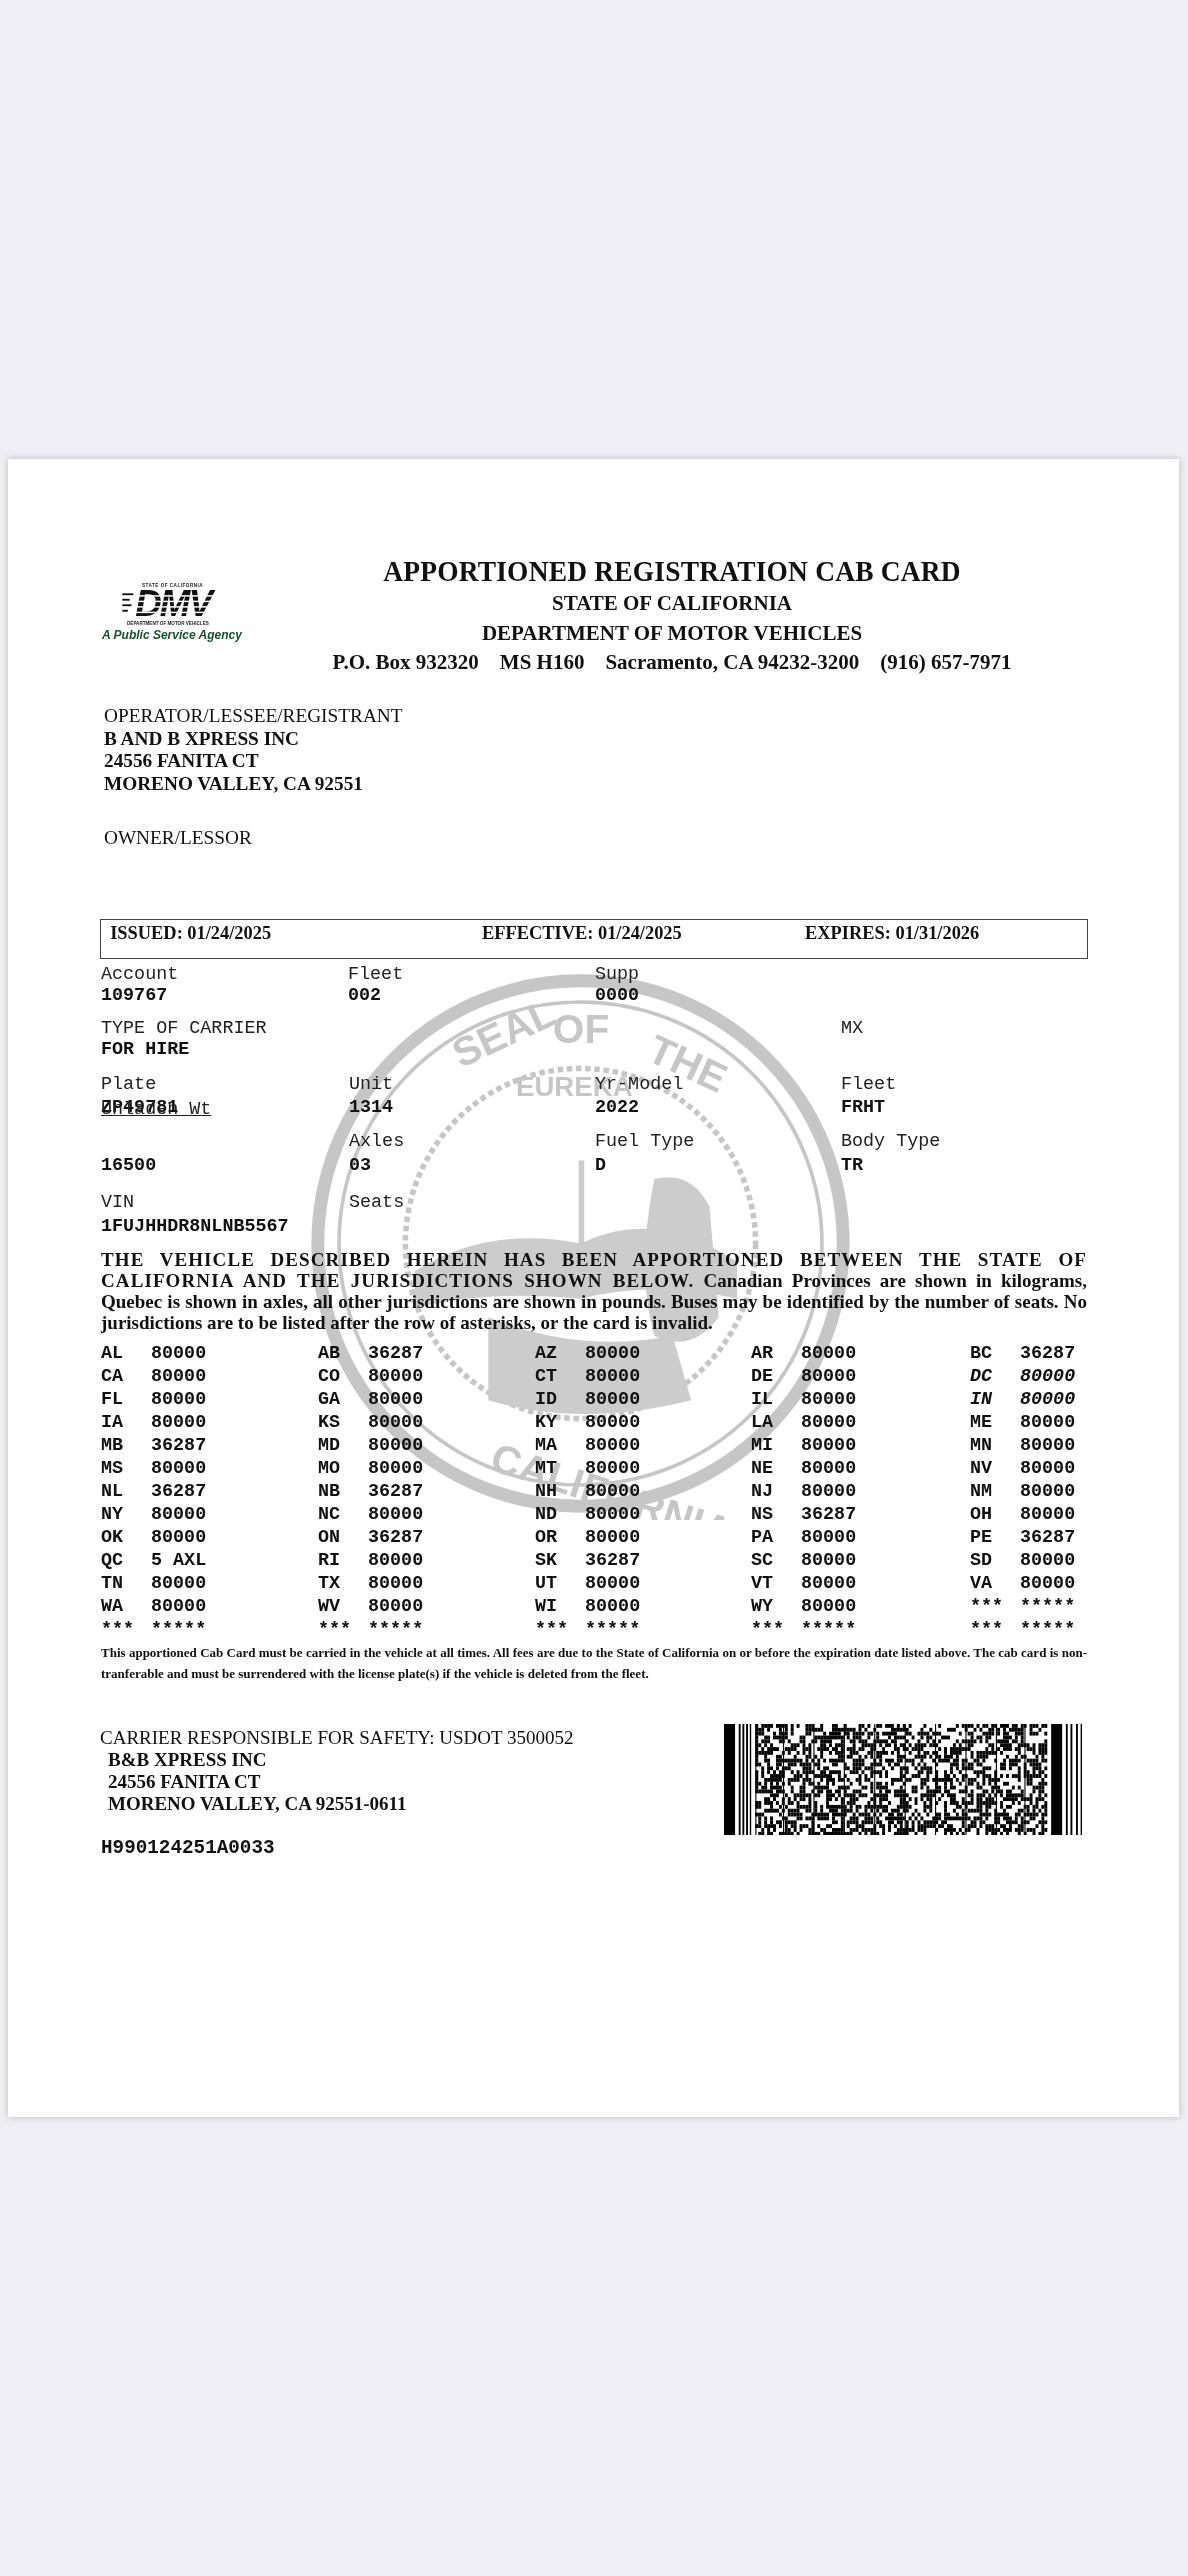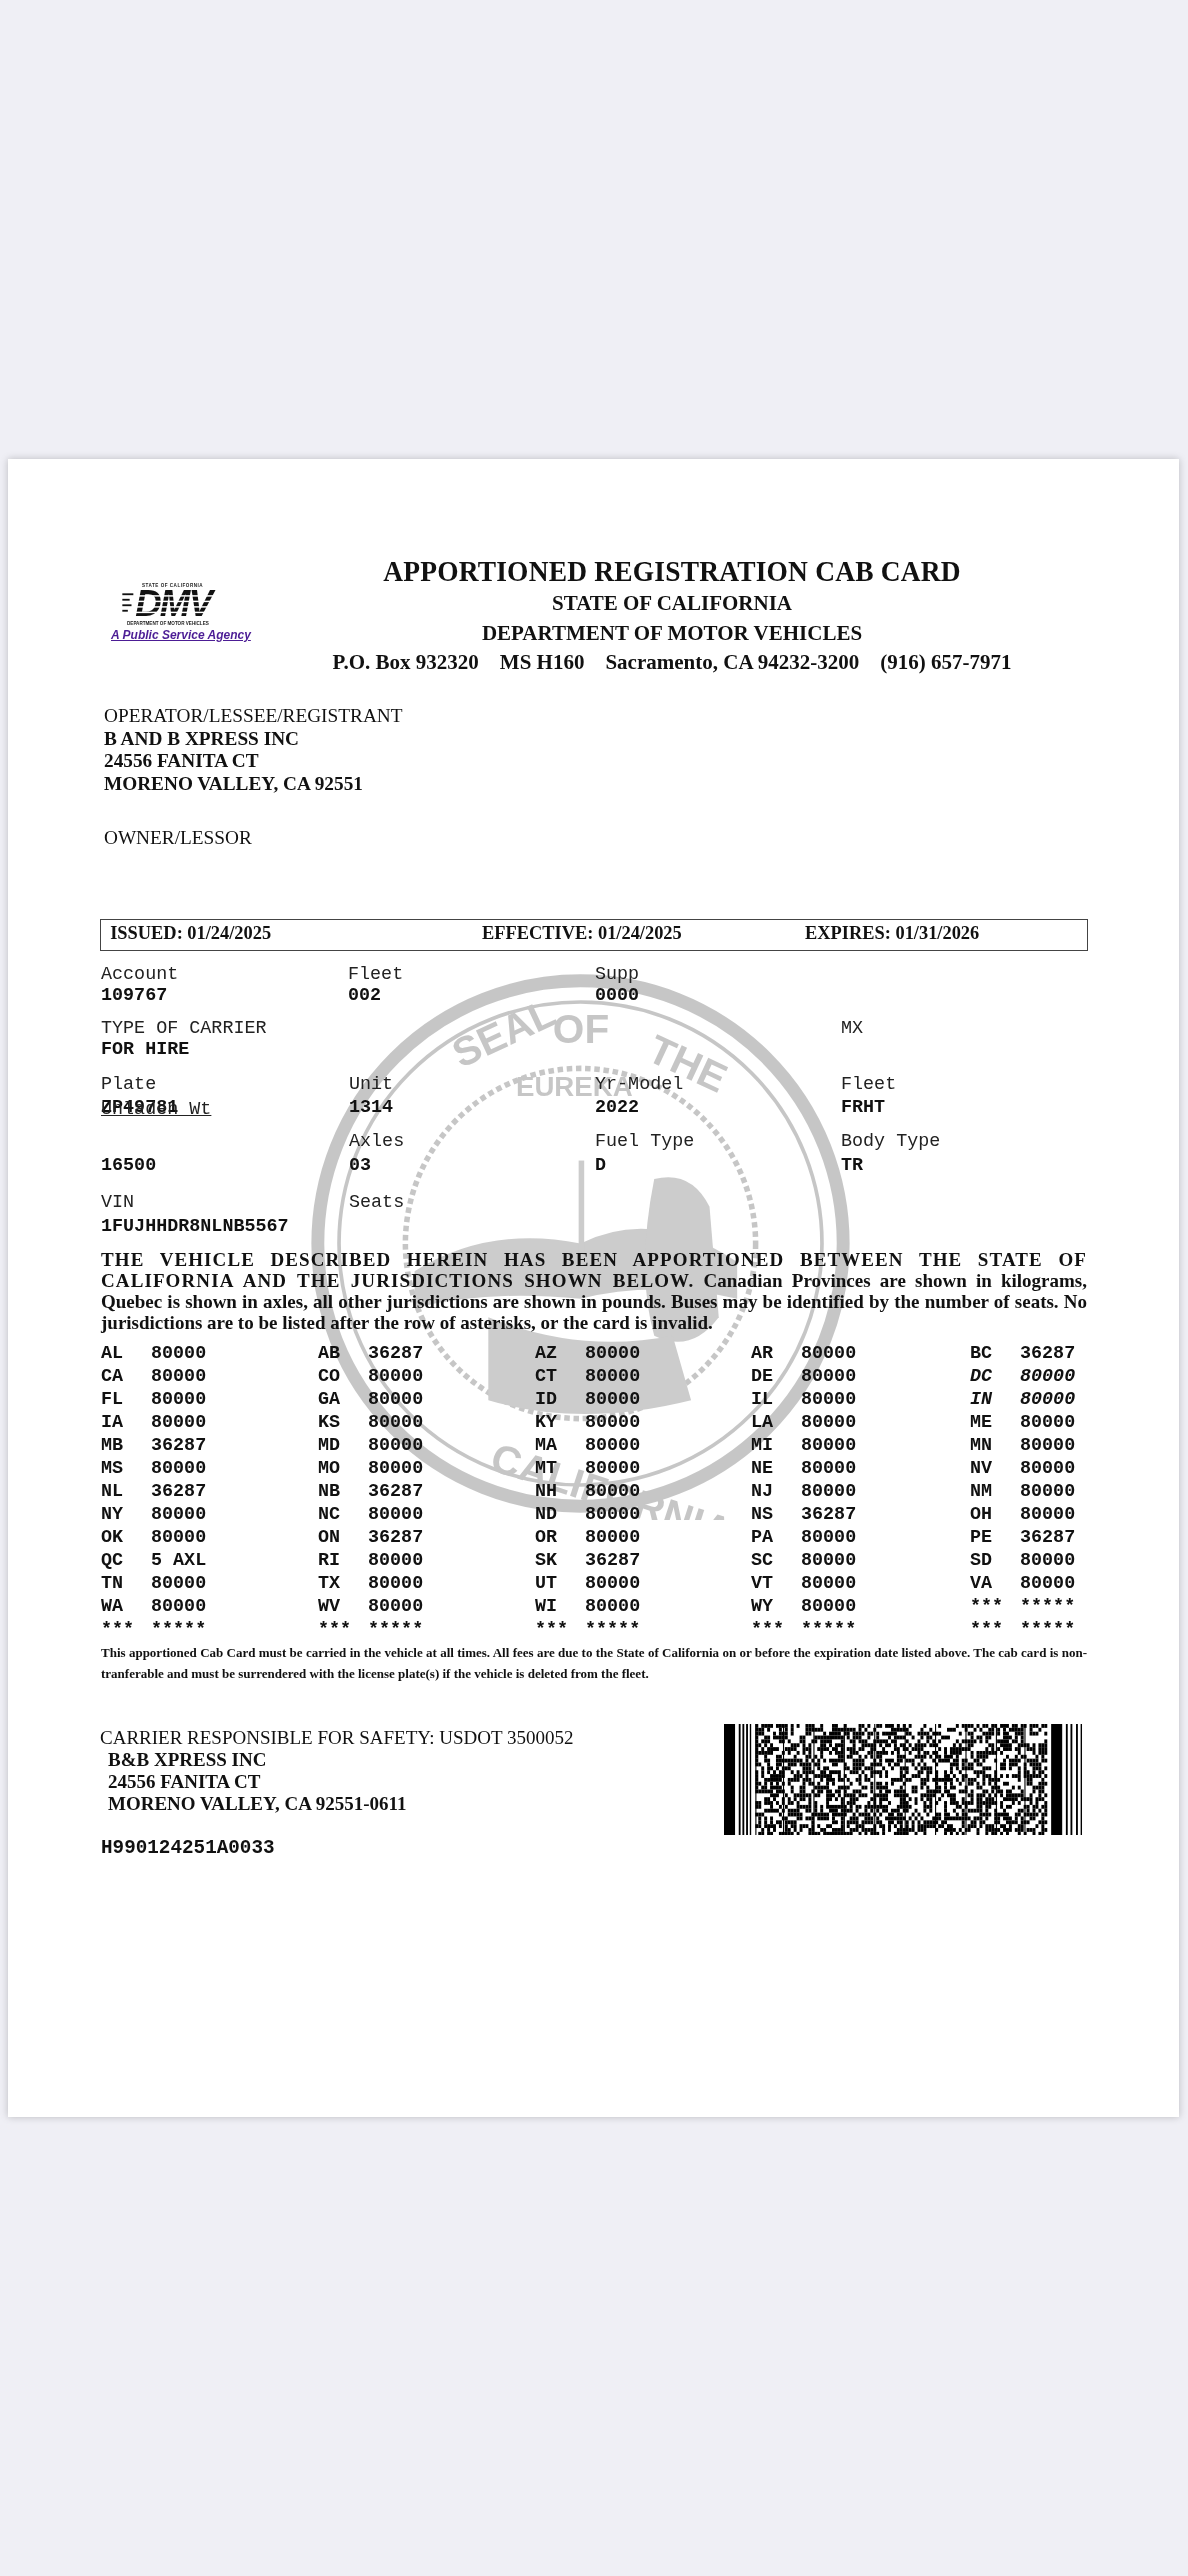--- a/index.html
+++ b/index.html
@@ -17,33 +17,33 @@
     width: 1171px; height: 1658px;
     background: #ffffff;
     box-shadow: 0 0 7.4px rgba(0,0,0,0.22);
   }
   .abs { position: absolute; }
   
   .logo { left: 96px; top: 579px; width: 158px; height: 66px; }
   .logo-top { position:absolute; left: 46px; top: 3.7px; font: bold 4.6px "Liberation Sans", sans-serif; letter-spacing: 0.5px; color:#222; }
   .logo-dmv { position:absolute; left: 26px; top: 7.4px; width: 118px; height: 33px; }
   .logo-bottom { position:absolute; left: 31px; top: 42px; font: bold 4.6px "Liberation Sans", sans-serif; color:#222; }
-  .logo-tag { position:absolute; left: 15px; top: 49px; font: italic bold 12px "Liberation Sans", sans-serif; color:#4c1d95; white-space: nowrap; text-decoration: underline; }
+  .logo-tag { position:absolute; left: 6px; top: 49px; font: italic bold 12px "Liberation Sans", sans-serif; color:#14532d; white-space: nowrap; }
 
   .h-title { left: 230px; width: 884px; text-align: center; top: 556px; font-weight: bold; font-size: 28.6px; letter-spacing: 0.2px; transform: scaleX(0.96); }
   .h-sub { left: 230px; width: 884px; text-align: center; font-weight: bold; font-size: 21px; }
   .h-sub1 { top: 591px; }
   .h-sub2 { top: 621px; }
   .h-addr { left: 230px; width: 884px; text-align: center; top: 650px; font-weight: bold; font-size: 21px; white-space: pre; }
 
   .lbl-serif { font-size: 19.3px; }
   .bold-serif { font-weight: bold; font-size: 19.3px; }
 
   .dates-box {
-    left: 100px; top: 919px; width: 988px; height: 32px;
+    left: 100px; top: 919px; width: 988px; height: 40px;
     border: 1.4px solid #444; box-sizing: border-box;
   }
   .dates-box span { position: absolute; top: 2.8px; font-weight: bold; font-size: 18.4px; }
 
   .mono-lbl { font-family: "Liberation Mono", monospace; font-size: 18.4px; color:#222; }
   .mono-val { font-family: "Liberation Mono", monospace; font-size: 18.4px; font-weight: bold; }
 
   .seal { left: 304px; top: 967px; width: 553px; height: 553px; opacity: 0.33; }
 
   .notice {

